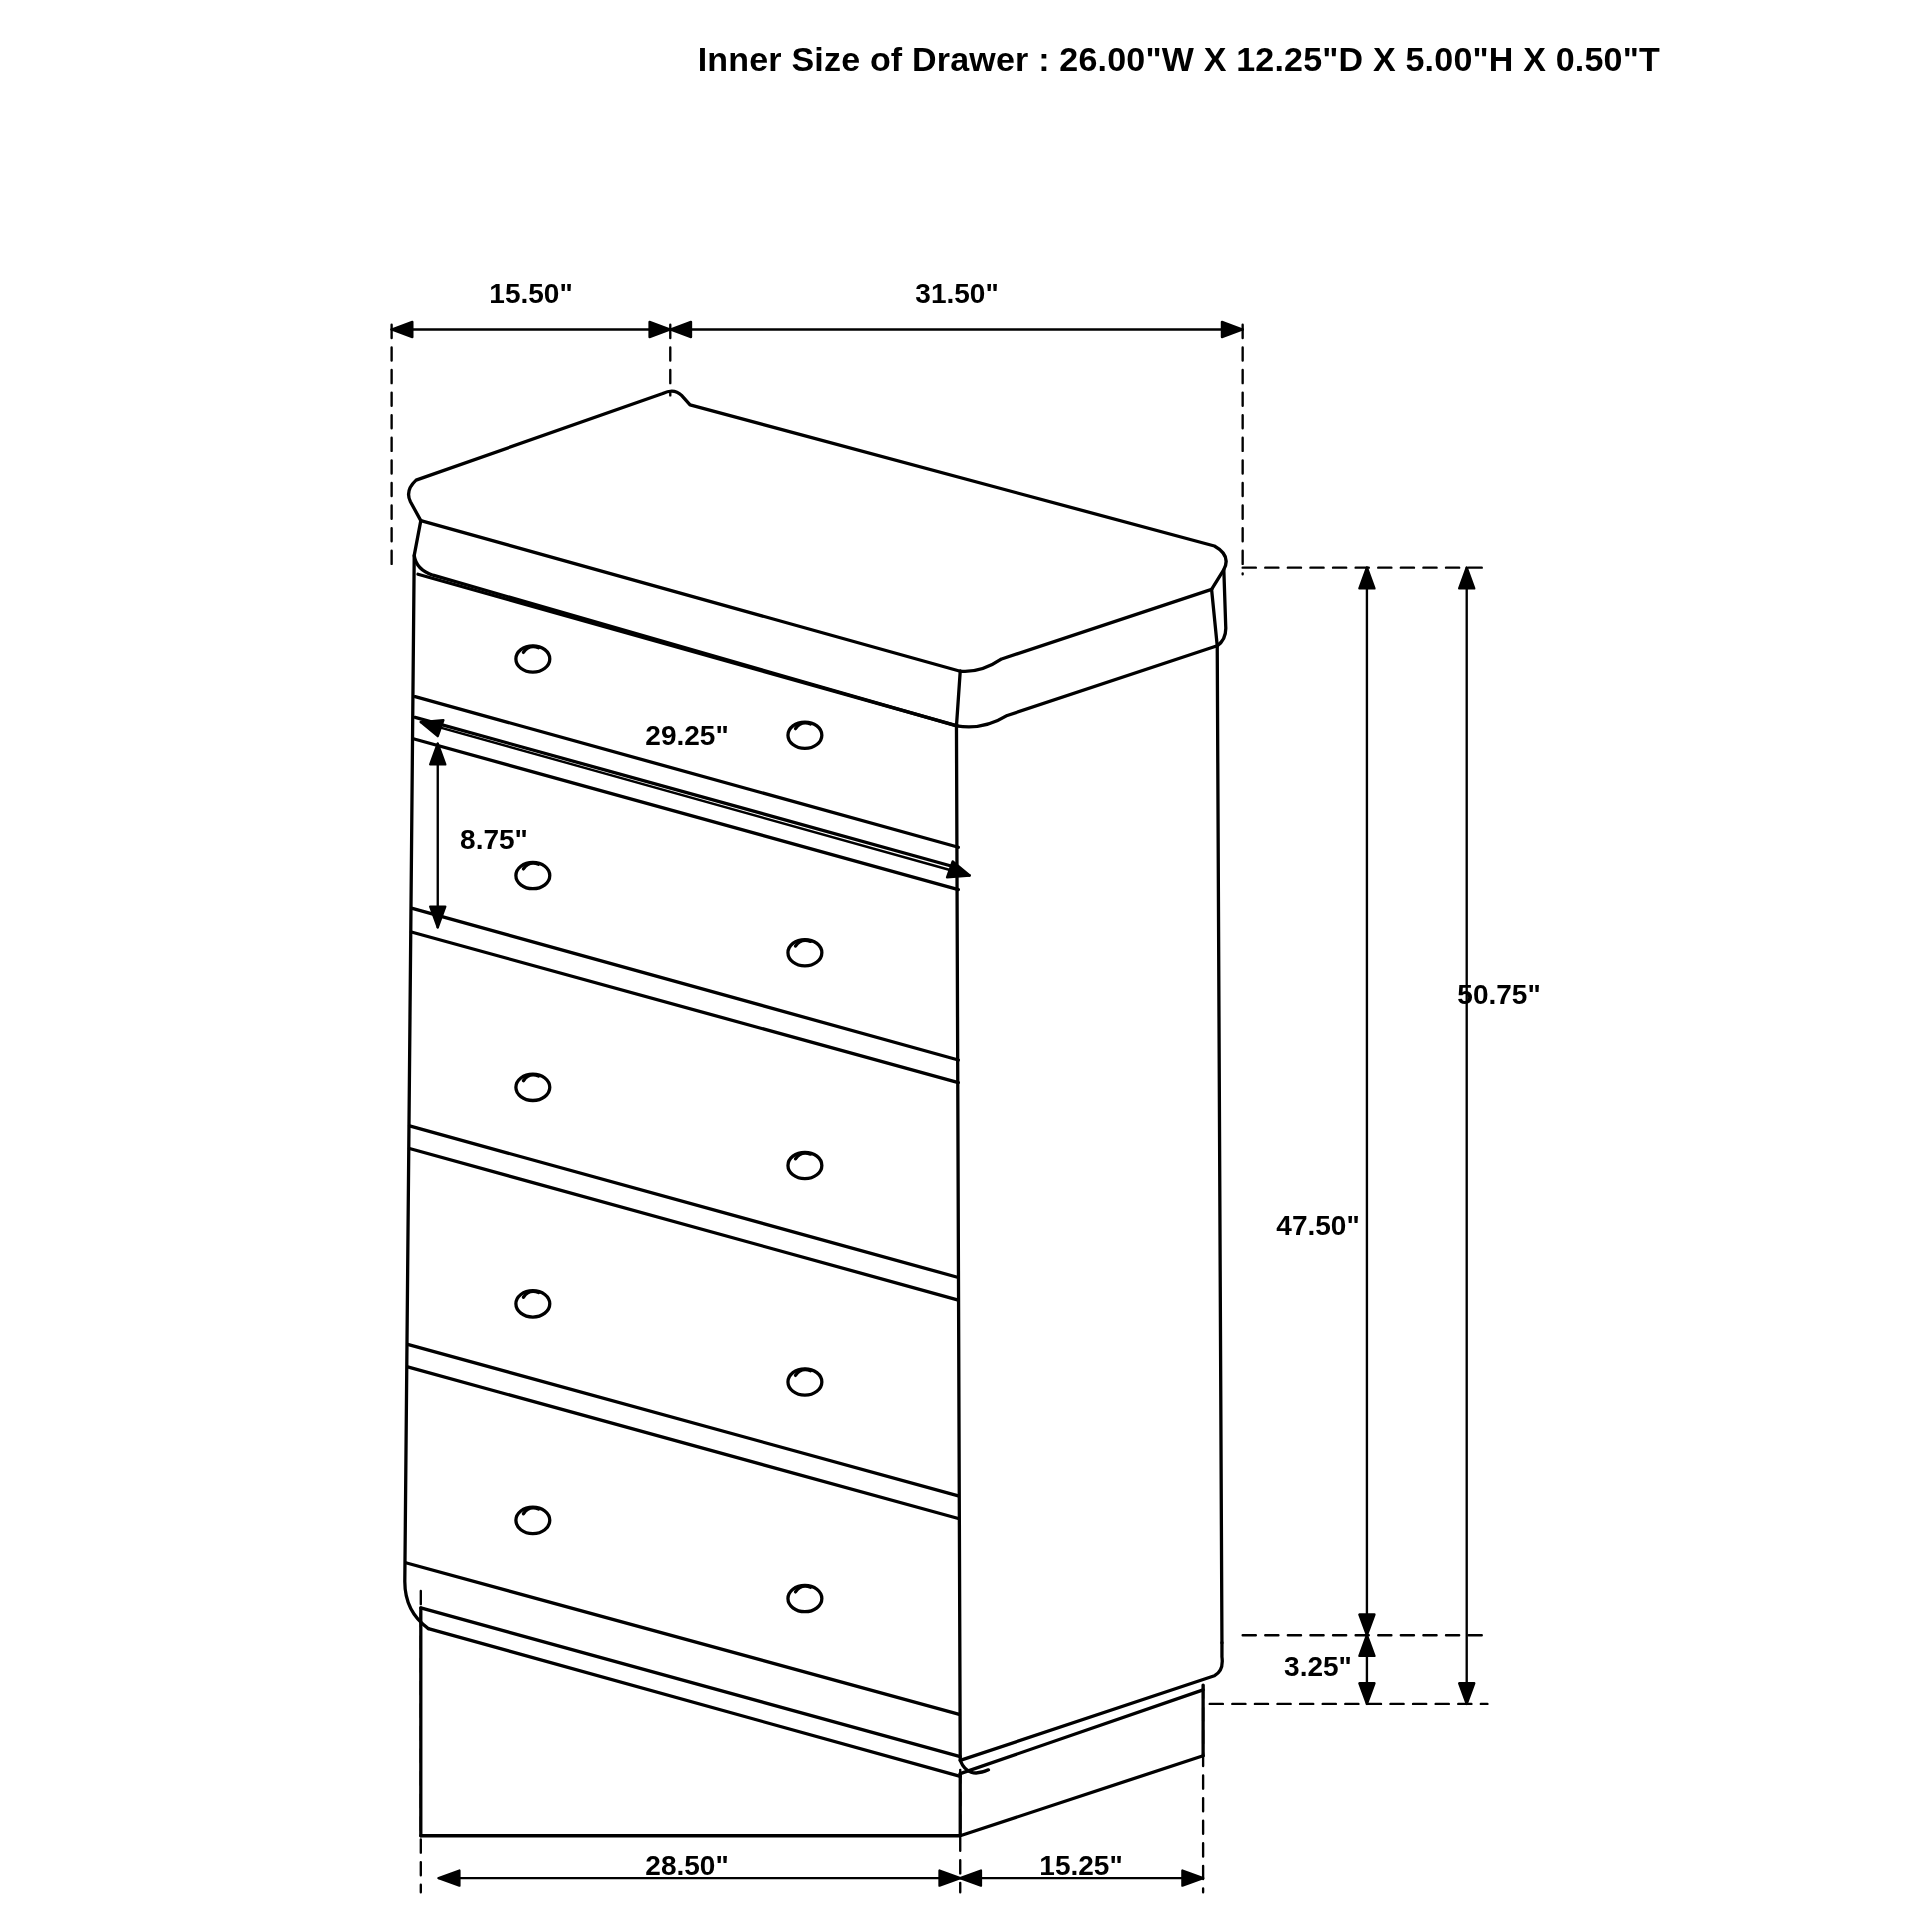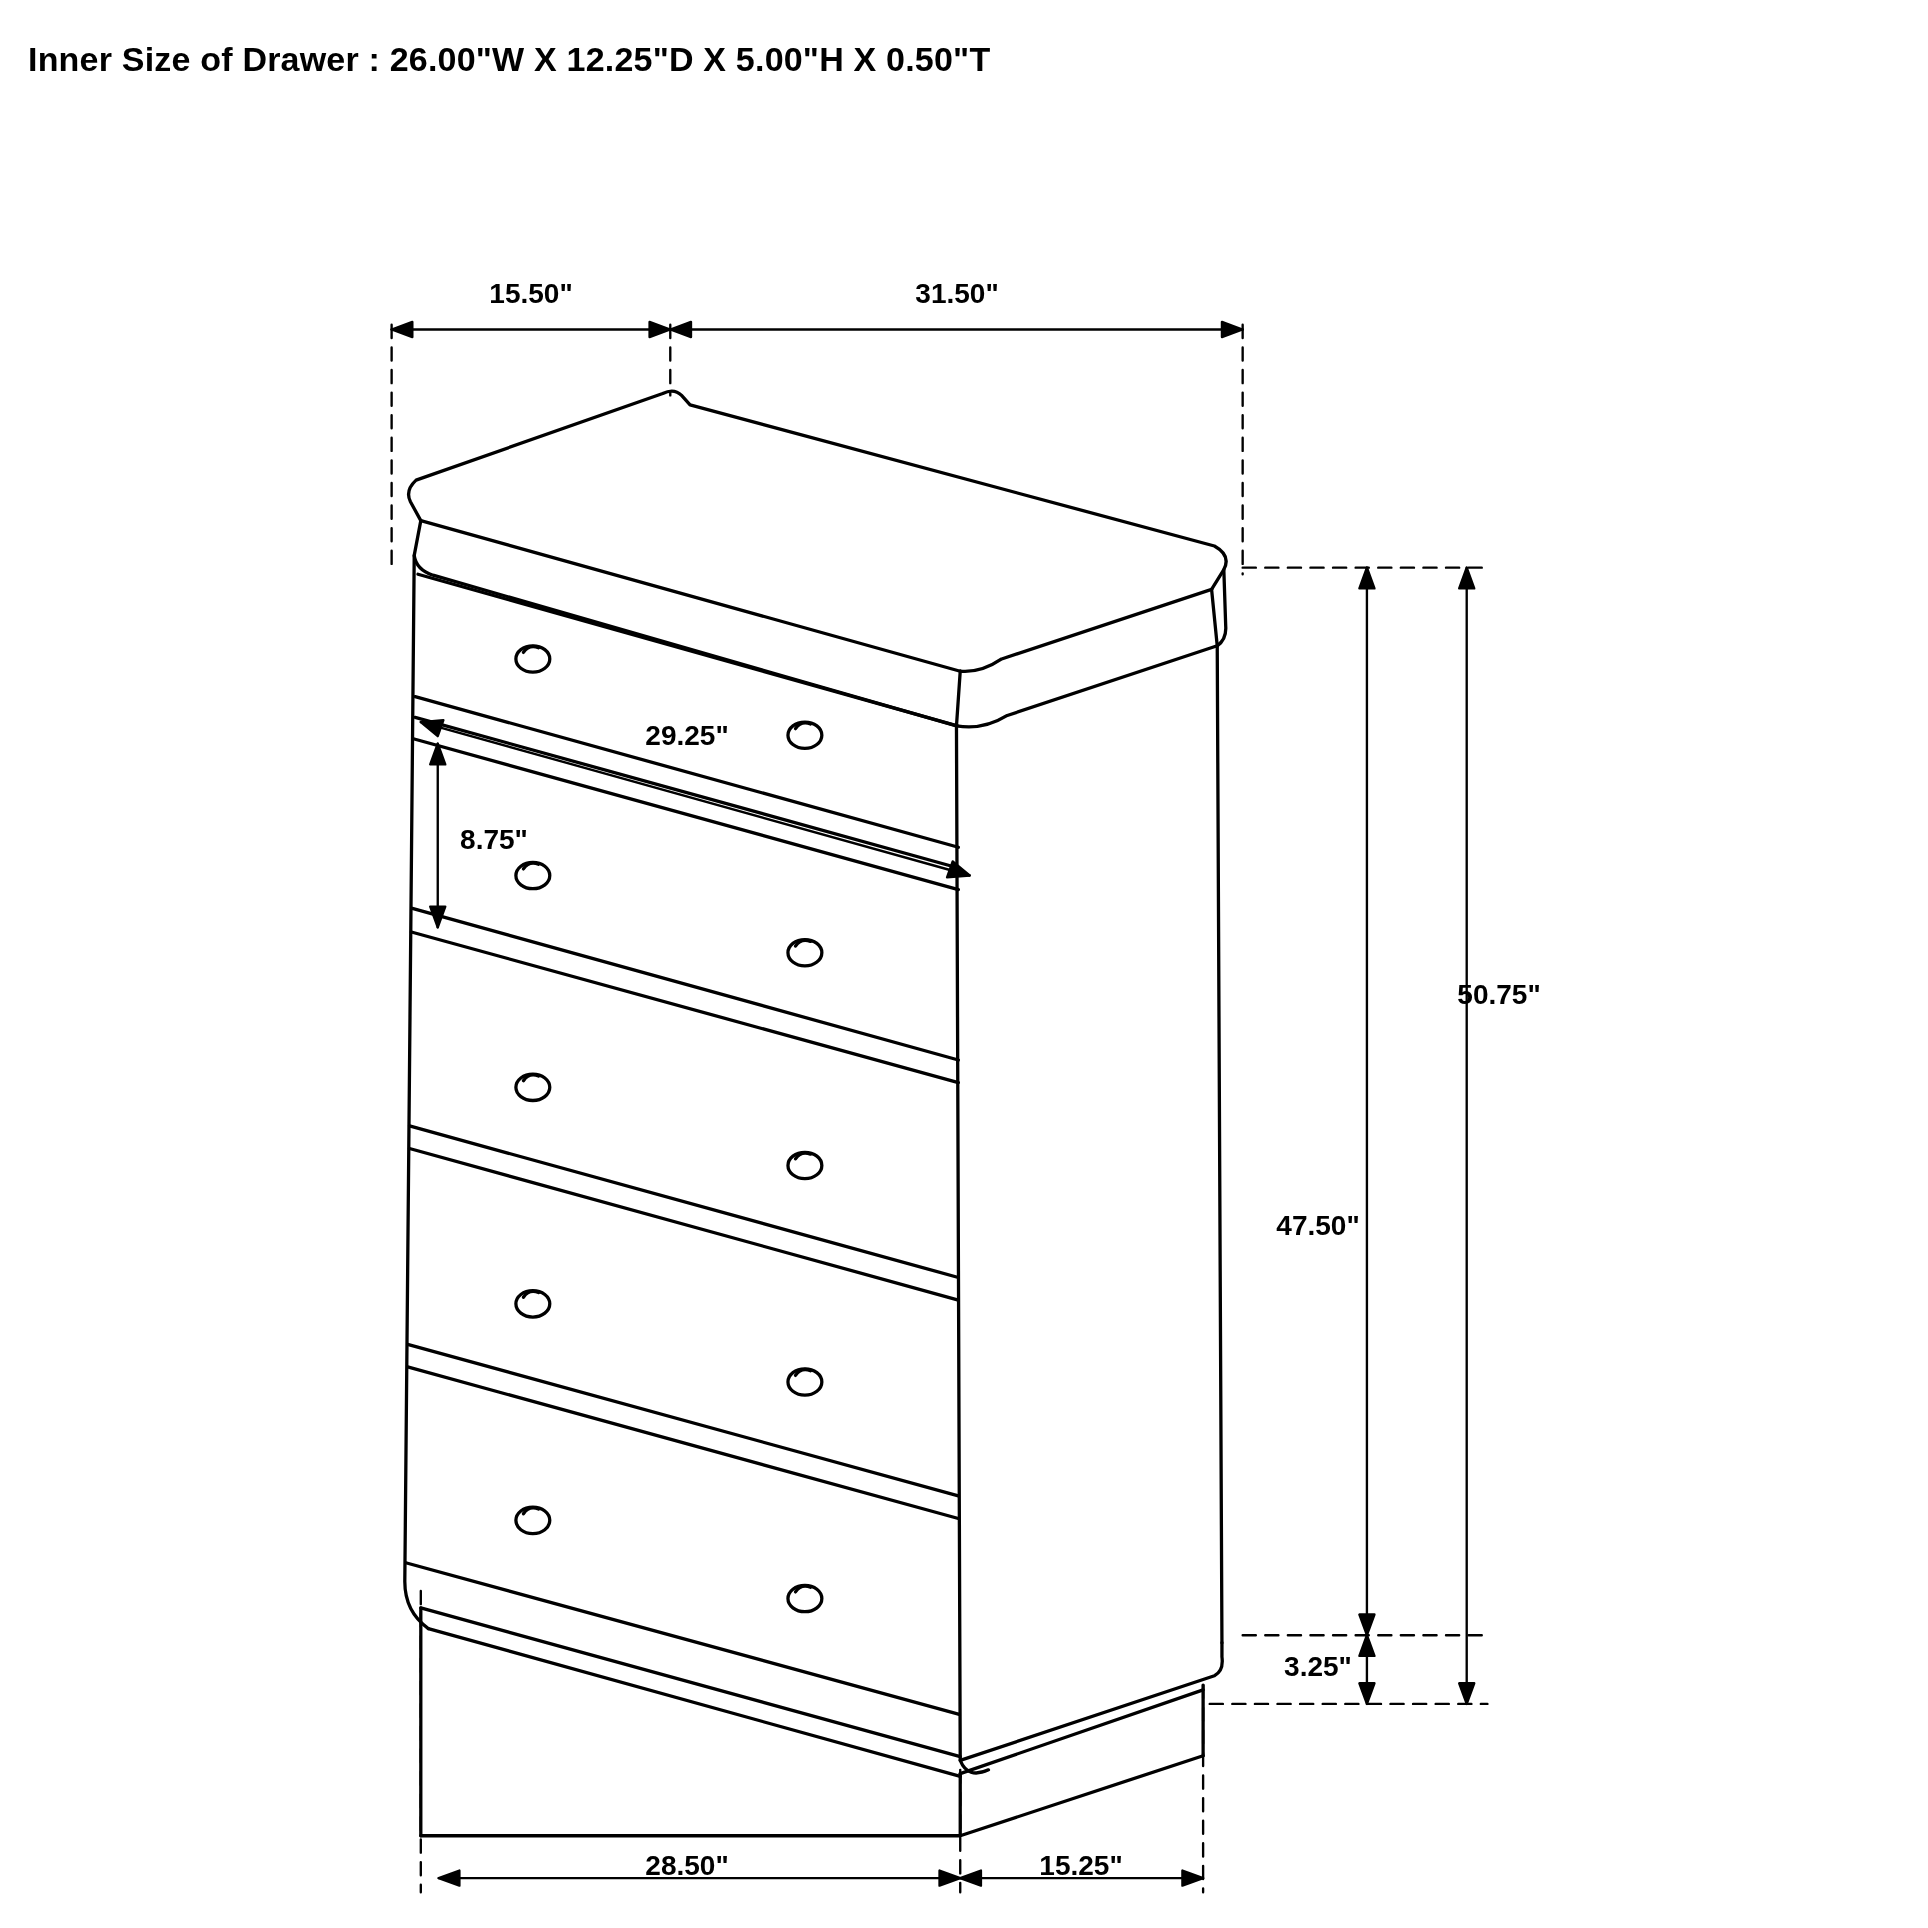--- a/index.html
+++ b/index.html
@@ -19,26 +19,25 @@
     position: absolute;
     left: 0; top: 0;
     width: 1928px;
     height: 1928px;
   }
   #title {
     position: absolute;
     left: 0;
     top: 40px;
     width: 1660px;
-    text-align: left;
+    text-align: right;
     font-size: 34px;
     font-weight: bold;
     letter-spacing: 0.2px;
     white-space: nowrap;
-    padding-left: 28px;
   }
   svg#drawing {
     position: absolute;
     left: 0; top: 0;
     width: 1928px;
     height: 1928px;
   }
   .dim-label {
     position: absolute;
     font-size: 28px;

